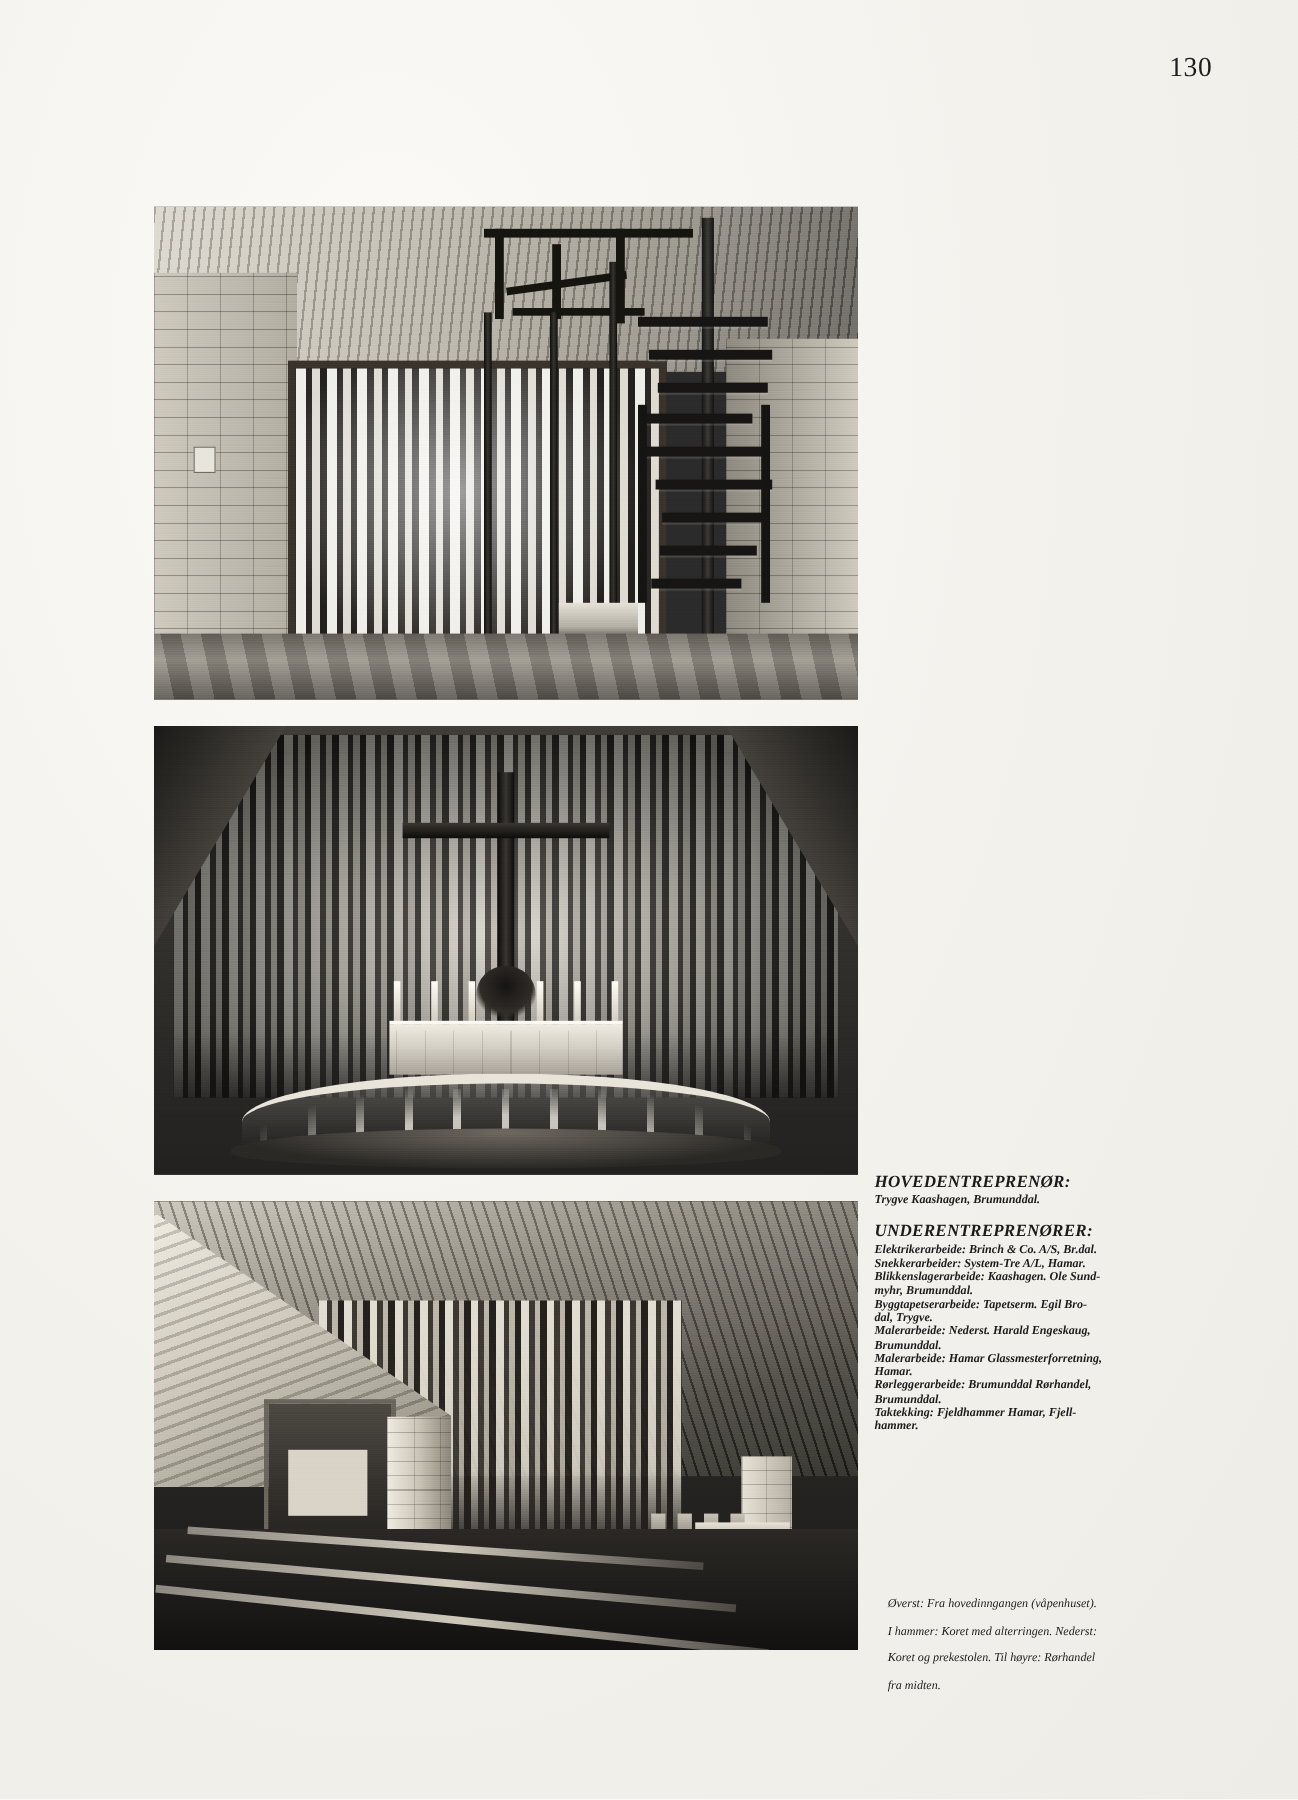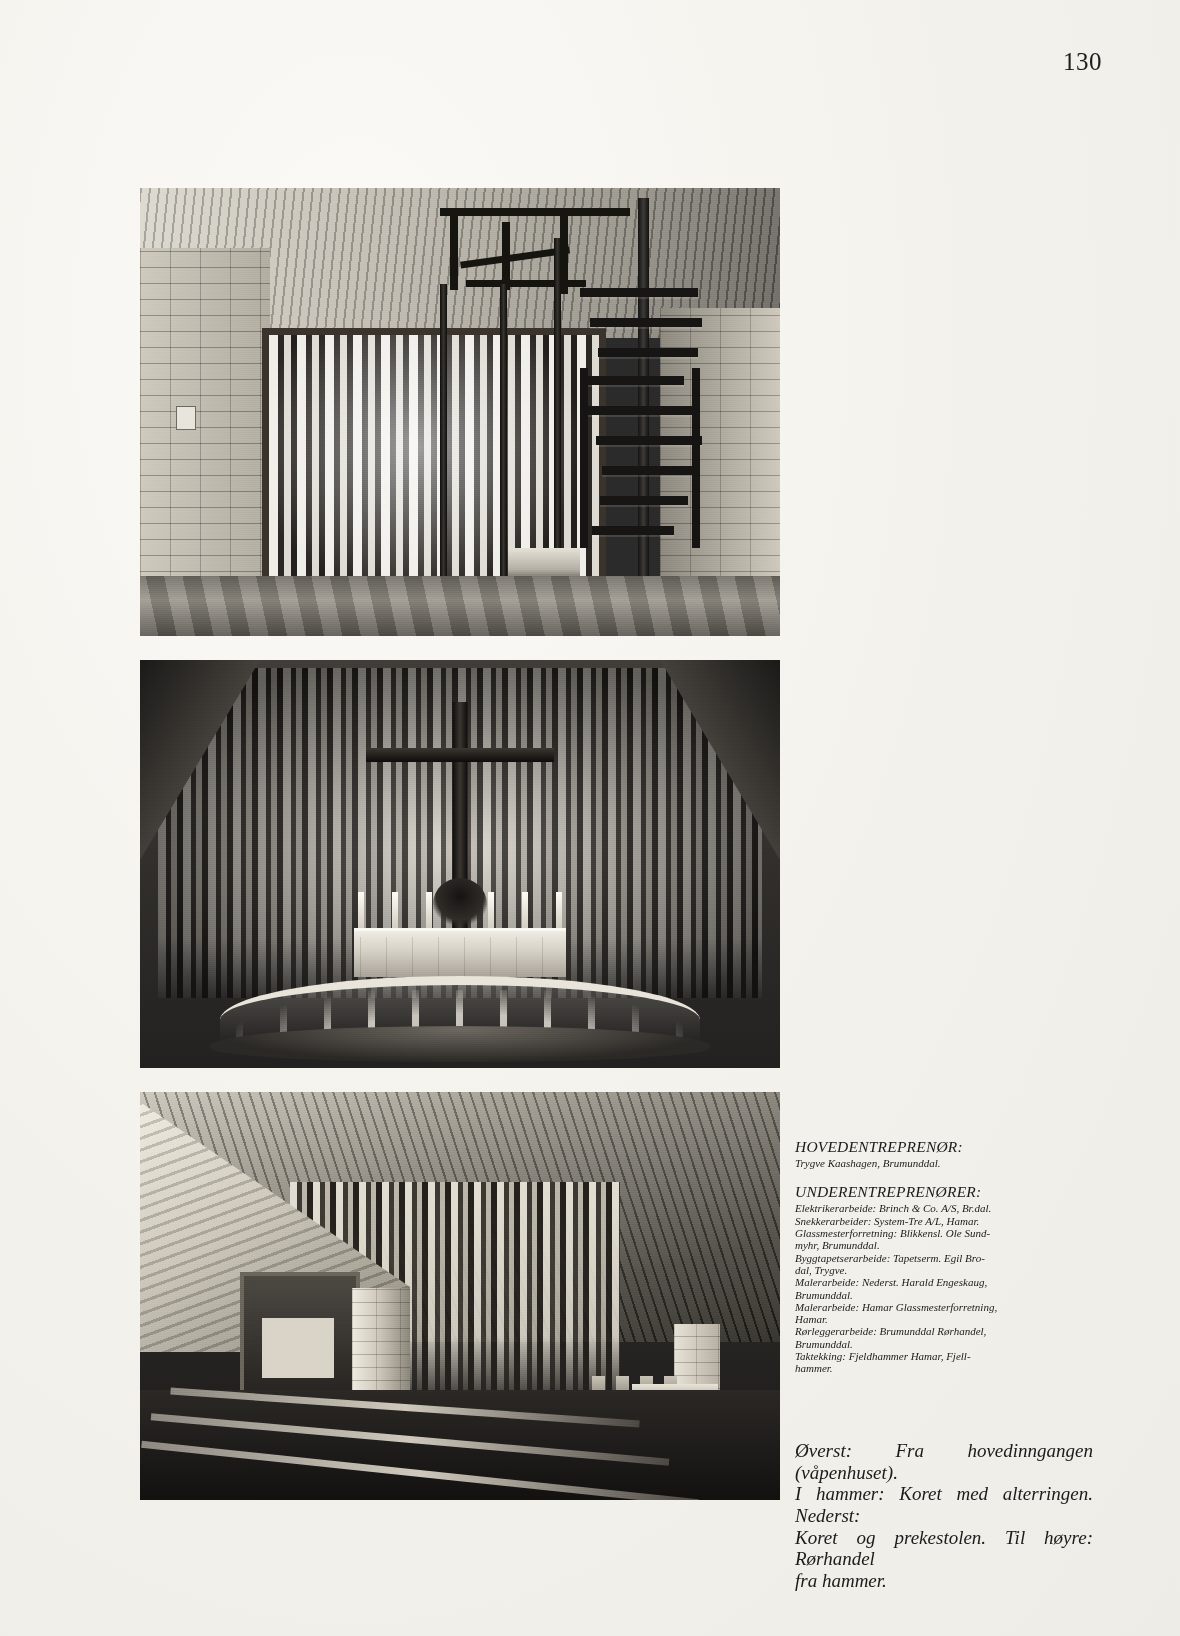--- a/index.html
+++ b/index.html
@@ -304,42 +304,42 @@
   }
 
   
   .txt-col {
     position: absolute;
     left: 795px;
     width: 298px;
     color: #1b1b1b;
     font-family: "Liberation Serif", serif;
   }
-  #credits-block { top: 1138px; }
+  #credits-block { top: 1066px; font-weight: bold; }
   #caption-block { top: 1440px; }
 
   .cred-head {
     font-style: italic;
     font-size: 15.5px;
     letter-spacing: 0.2px;
     margin: 0 0 1px 0;
   }
   .cred-line {
     font-style: italic;
     font-size: 11px;
     line-height: 1.12;
     margin: 0;
   }
   .cred-gap { height: 14px; }
 
   .caption-line {
     font-style: italic;
-    font-size: 19px;
+    font-size: 11px;
     line-height: 1.14;
-    margin: 0;
+    margin: 12px;
     text-align: justify;
   }
 </style>
 </head>
 <body>
 
 <div class="page">
   <div class="paper-tone"></div>
 
   <div class="page-number">130</div>
@@ -447,33 +447,33 @@
     <div class="grain"></div>
   </div>
 
   <div class="txt-col" id="credits-block">
     <p class="cred-head">HOVEDENTREPRENØR:</p>
     <p class="cred-line">Trygve Kaashagen, Brumunddal.</p>
     <div class="cred-gap"></div>
     <p class="cred-head">UNDERENTREPRENØRER:</p>
     <p class="cred-line">Elektrikerarbeide: Brinch &amp; Co. A/S, Br.dal.</p>
     <p class="cred-line">Snekkerarbeider: System-Tre A/L, Hamar.</p>
-    <p class="cred-line">Glassmesterforretning: Blikkensl. Ole Sund-</p>
+    <p class="cred-line">Blikkenslagerarbeide: Kaashagen. Ole Sund-</p>
     <p class="cred-line">myhr, Brumunddal.</p>
     <p class="cred-line">Byggtapetserarbeide: Tapetserm. Egil Bro-</p>
     <p class="cred-line">dal, Trygve.</p>
     <p class="cred-line">Malerarbeide: Nederst. Harald Engeskaug,</p>
     <p class="cred-line">Brumunddal.</p>
     <p class="cred-line">Malerarbeide: Hamar Glassmesterforretning,</p>
     <p class="cred-line">Hamar.</p>
     <p class="cred-line">Rørleggerarbeide: Brumunddal Rørhandel,</p>
     <p class="cred-line">Brumunddal.</p>
     <p class="cred-line">Taktekking: Fjeldhammer Hamar, Fjell-</p>
     <p class="cred-line">hammer.</p>
   </div>
 
   <div class="txt-col" id="caption-block">
     <p class="caption-line">Øverst: Fra hovedinngangen (våpenhuset).</p>
     <p class="caption-line">I hammer: Koret med alterringen. Nederst:</p>
     <p class="caption-line">Koret og prekestolen. Til høyre: Rørhandel</p>
-    <p class="caption-line">fra hammer.</p>
+    <p class="caption-line">fra midten.</p>
   </div>
 </div>
 
 </body></html>

